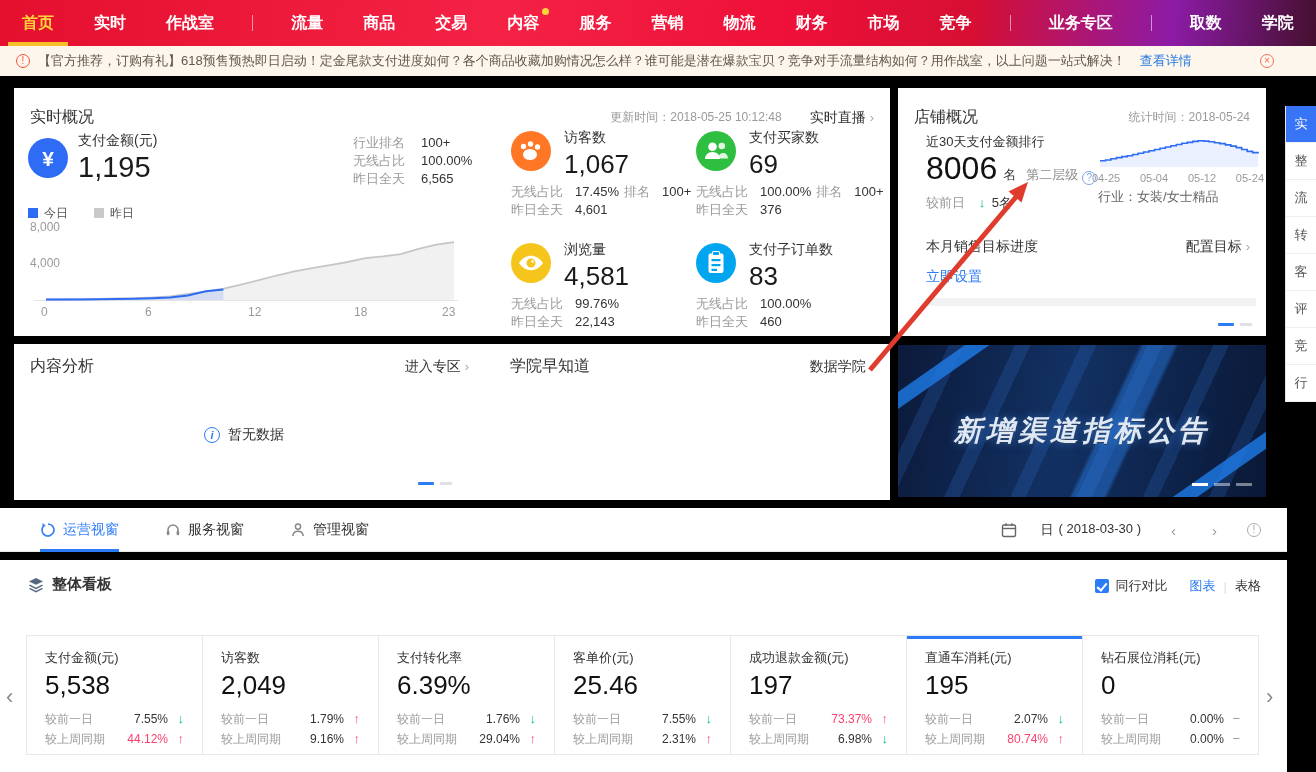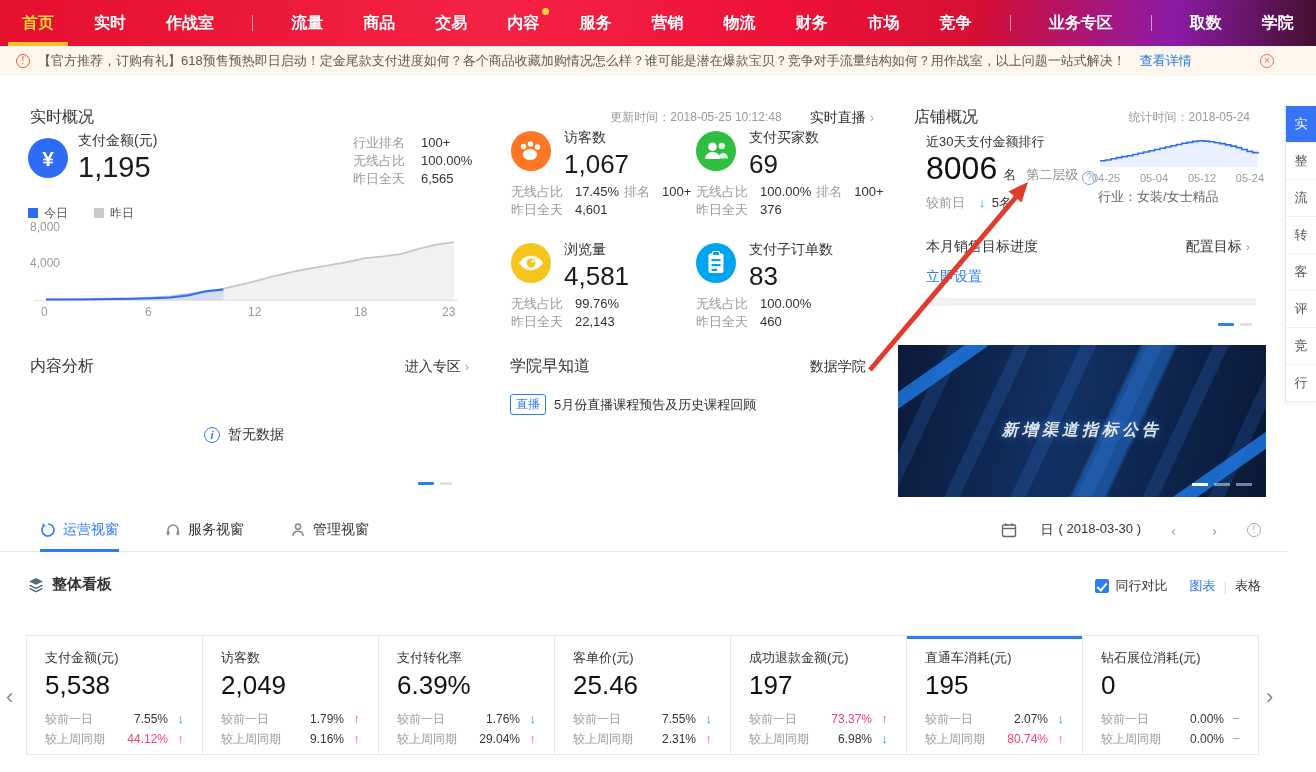--- a/index.html
+++ b/index.html
@@ -1,17 +1,17 @@
 <!DOCTYPE html>
 <html><head>
 <meta charset="utf-8">
 <style>
   * { margin:0; padding:0; box-sizing:border-box; }
   body { background:#e8e9ec; font-family:"Liberation Sans","DejaVu Sans",sans-serif; }
-  .screen { position:relative; width:1316px; height:772px; overflow:hidden; background:#ffffff; }
+  .screen { position:relative; width:1316px; height:772px; overflow:hidden; background:#000000; }
   .abs { position:absolute; }
 
   
   .topnav { position:absolute; left:0; top:0; width:1316px; height:46px;
     background:linear-gradient(95deg,#e50f2e 0%,#f42245 38%,#ee1038 60%,#d60f33 74%,#8c1ba6 89%,#45102f 100%);
     display:flex; align-items:center; padding:0 20px; }
   #nav-items { display:flex; align-items:center; width:100%; justify-content:space-between; }
   .nav-item { position:relative; color:#fff; font-size:16px; font-weight:bold; white-space:nowrap;
     padding:12px 2px; cursor:pointer; }
   .nav-item.active { color:#ffd43b; }
@@ -116,21 +116,21 @@
       linear-gradient(115deg, rgba(30,120,230,0) 55%, rgba(46,140,255,.38) 56%, rgba(46,140,255,.38) 63%, rgba(10,30,60,0) 64%),
       repeating-linear-gradient(115deg, transparent 0, transparent 46px, rgba(60,140,255,.16) 46px, rgba(60,140,255,.16) 60px),
       linear-gradient(100deg,#0c1a3a 0%,#123163 45%,#0a1836 100%);
     display:flex; flex-direction:column; align-items:center; justify-content:center; }
   #banner::before { content:""; position:absolute; left:-20px; top:10px; width:150px; height:14px;
     background:#1e7ce8; transform:rotate(-35deg); opacity:.8; }
   #banner::after { content:""; position:absolute; right:-24px; bottom:14px; width:150px; height:14px;
     background:#1e7ce8; transform:rotate(-35deg); opacity:.8; }
   .banner-t1 { font-size:36px; font-weight:bold; font-style:italic; color:#eef3fa; letter-spacing:10px;
     text-shadow:0 2px 0 #3a4a66, 0 0 14px rgba(80,160,255,.65); z-index:2; }
-  .banner-t2 { font-size:16px; font-weight:bold; font-style:italic; color:#dfe8f5; letter-spacing:4px;
+  .banner-t2 { font-size:28px; font-weight:bold; font-style:italic; color:#dfe8f5; letter-spacing:4px;
     margin-top:19px; text-shadow:0 1px 0 #2c3c58, 0 0 10px rgba(80,160,255,.5); z-index:2; }
   #banner-dashes { position:absolute; right:14px; bottom:11px; display:flex; gap:6px; z-index:3; }
   #banner-dashes i { width:16px; height:3px; background:#fff; opacity:.45; cursor:pointer; }
   #banner-dashes i:first-child { opacity:1; }
 
   
   #tabsbar { left:0; top:508px; width:1287px; height:44px; background:#fff; border-bottom:1px solid #e8e8e8; }
   #tabs { position:absolute; left:40px; top:0; height:44px; display:flex; gap:46px; }
   .vtab { display:flex; align-items:center; gap:7px; font-size:14px; color:#333; cursor:pointer;
     border-bottom:3px solid transparent; padding-top:3px; }
@@ -388,24 +388,20 @@
       <span>暂无数据</span>
     </div>
     <div class="abs dots" id="content-dots">
         <i class="dash on"></i>
         <i class="dash"></i>
       </div>
     <div class="half-head" id="academy-head">
       <span class="ptitle">学院早知道</span>
       <span class="dlink"><span>数据学院</span><span class="chev">›</span></span>
     </div>
-    <div class="abs academy-item">
-      <span class="badge">直播</span>
-      <span class="academy-text">5月份直播课程预告及历史课程回顾</span>
-    </div>
   </section>
 
   <section class="panel" id="banner">
     <div class="banner-t2">新增渠道指标公告</div>
     <div id="banner-dashes">
         <i></i>
         <i></i>
         <i></i>
       </div>
   </section>

